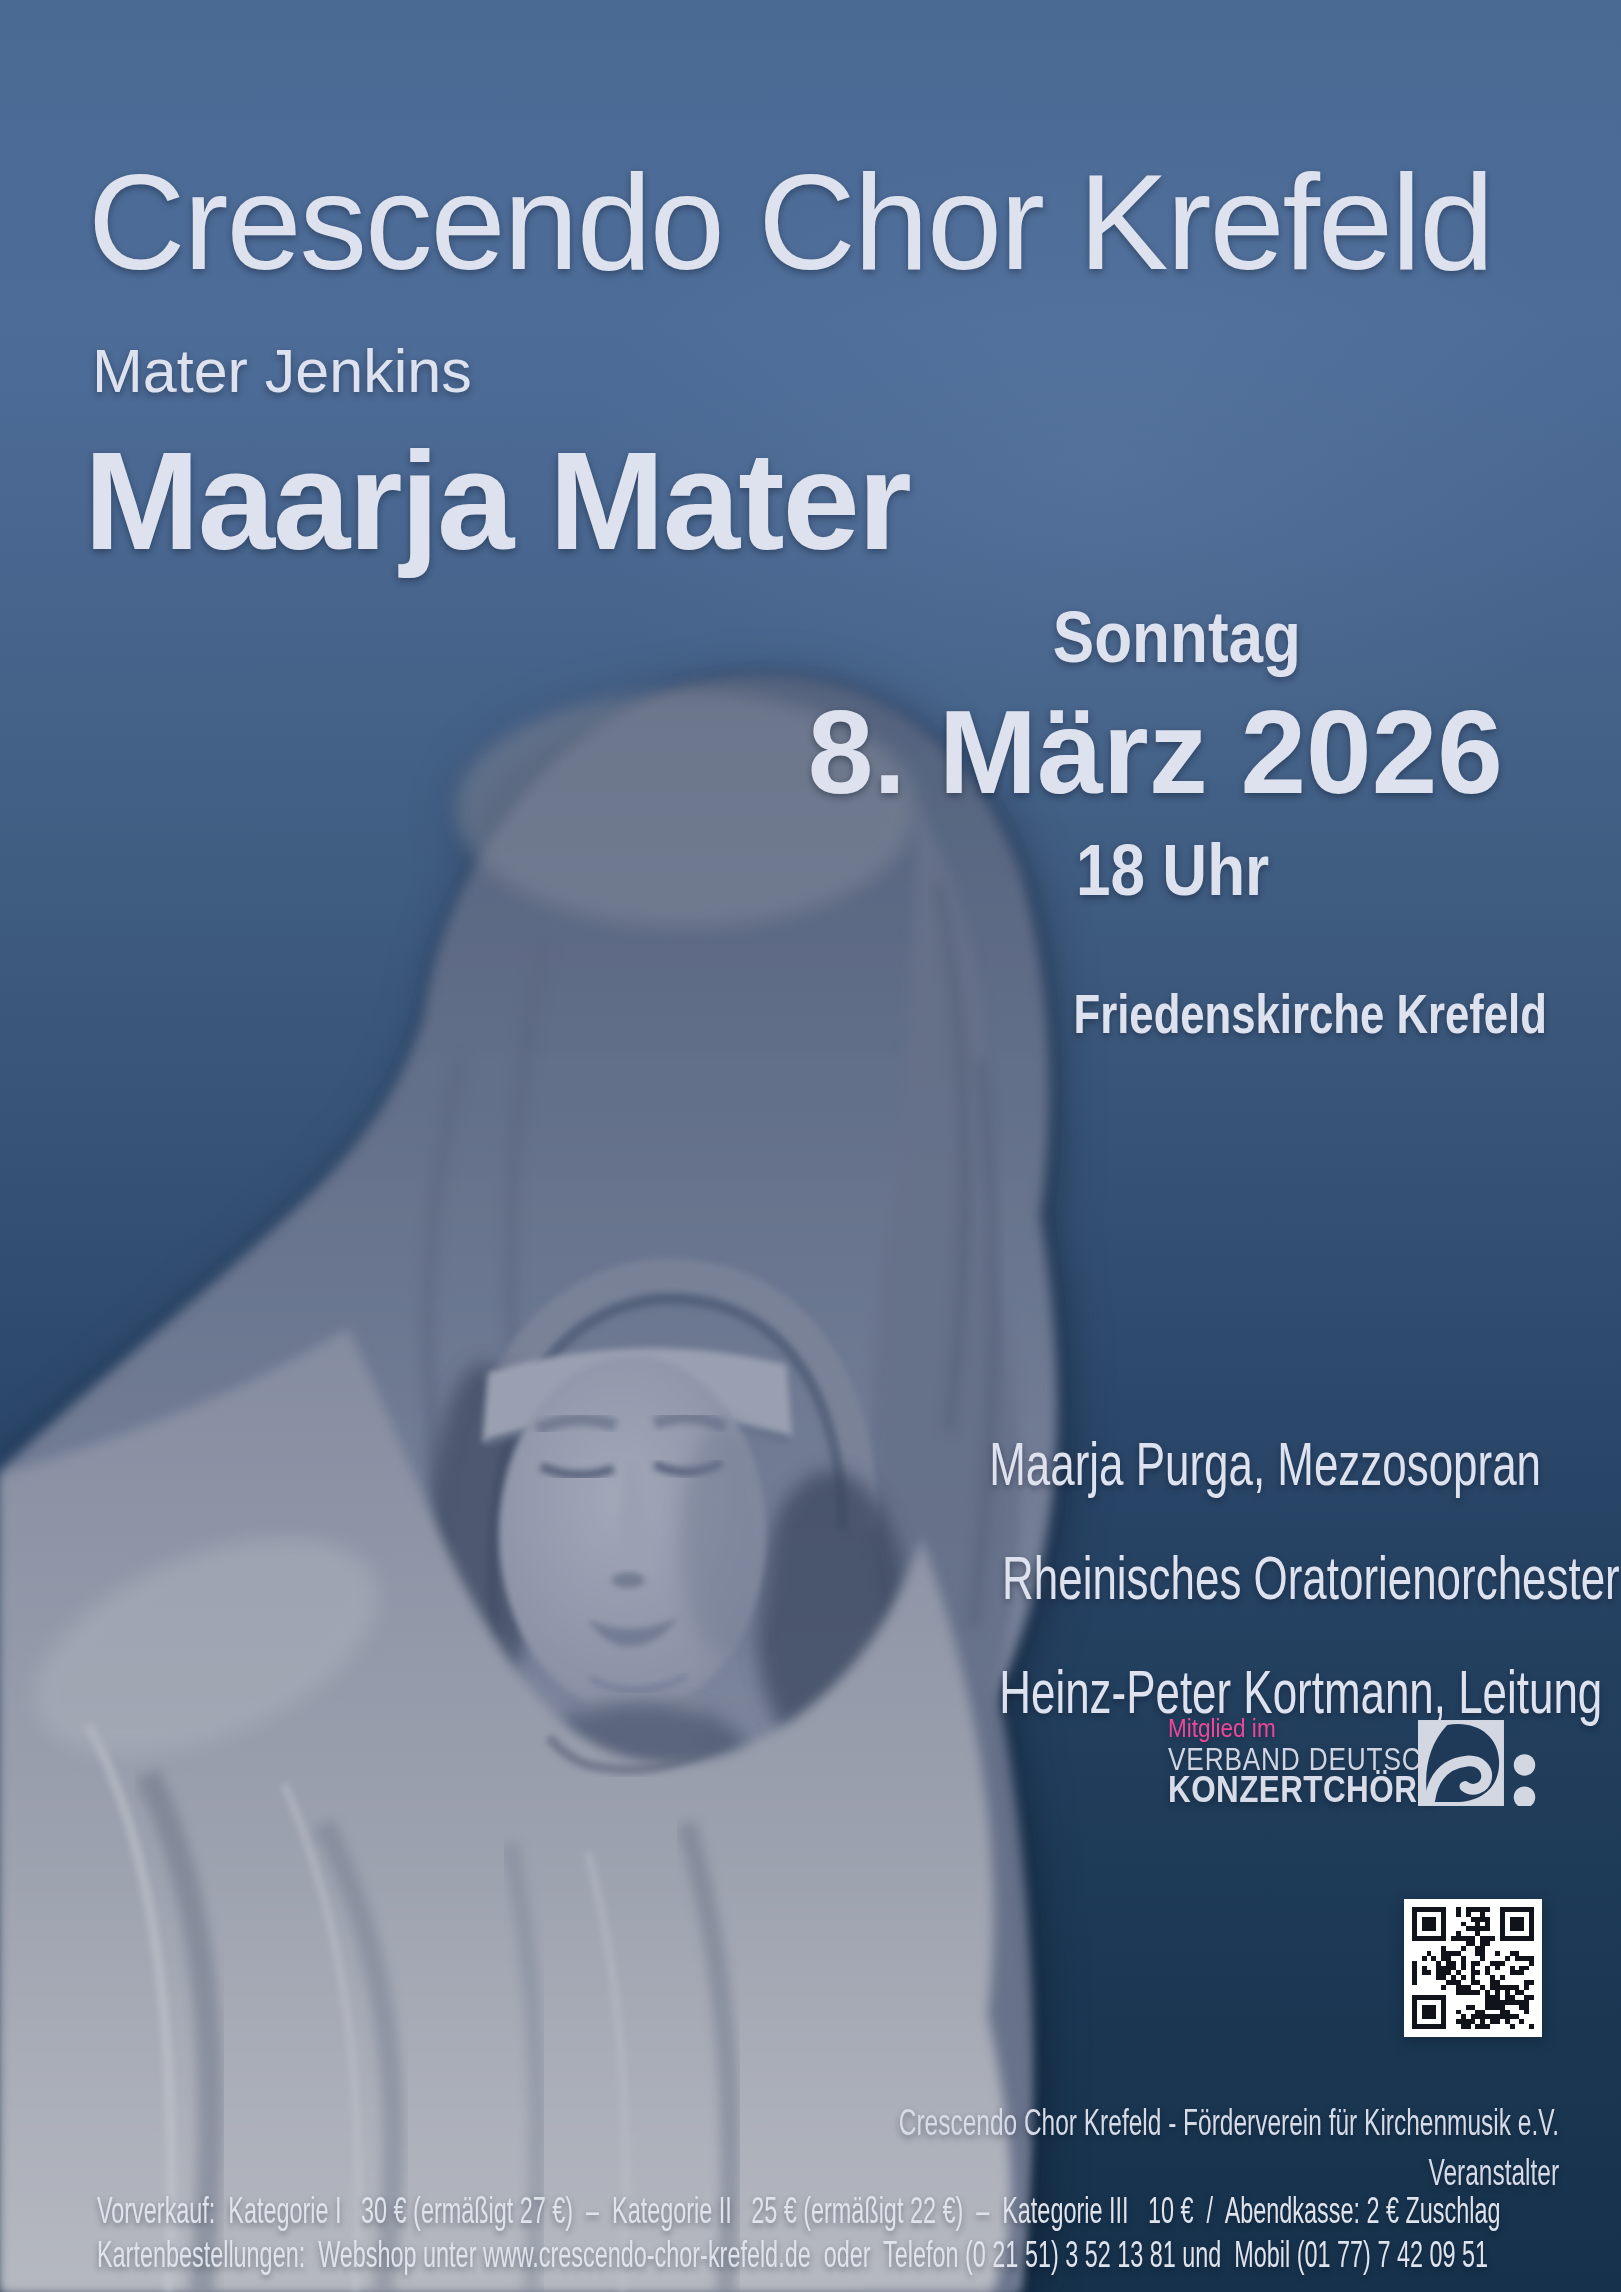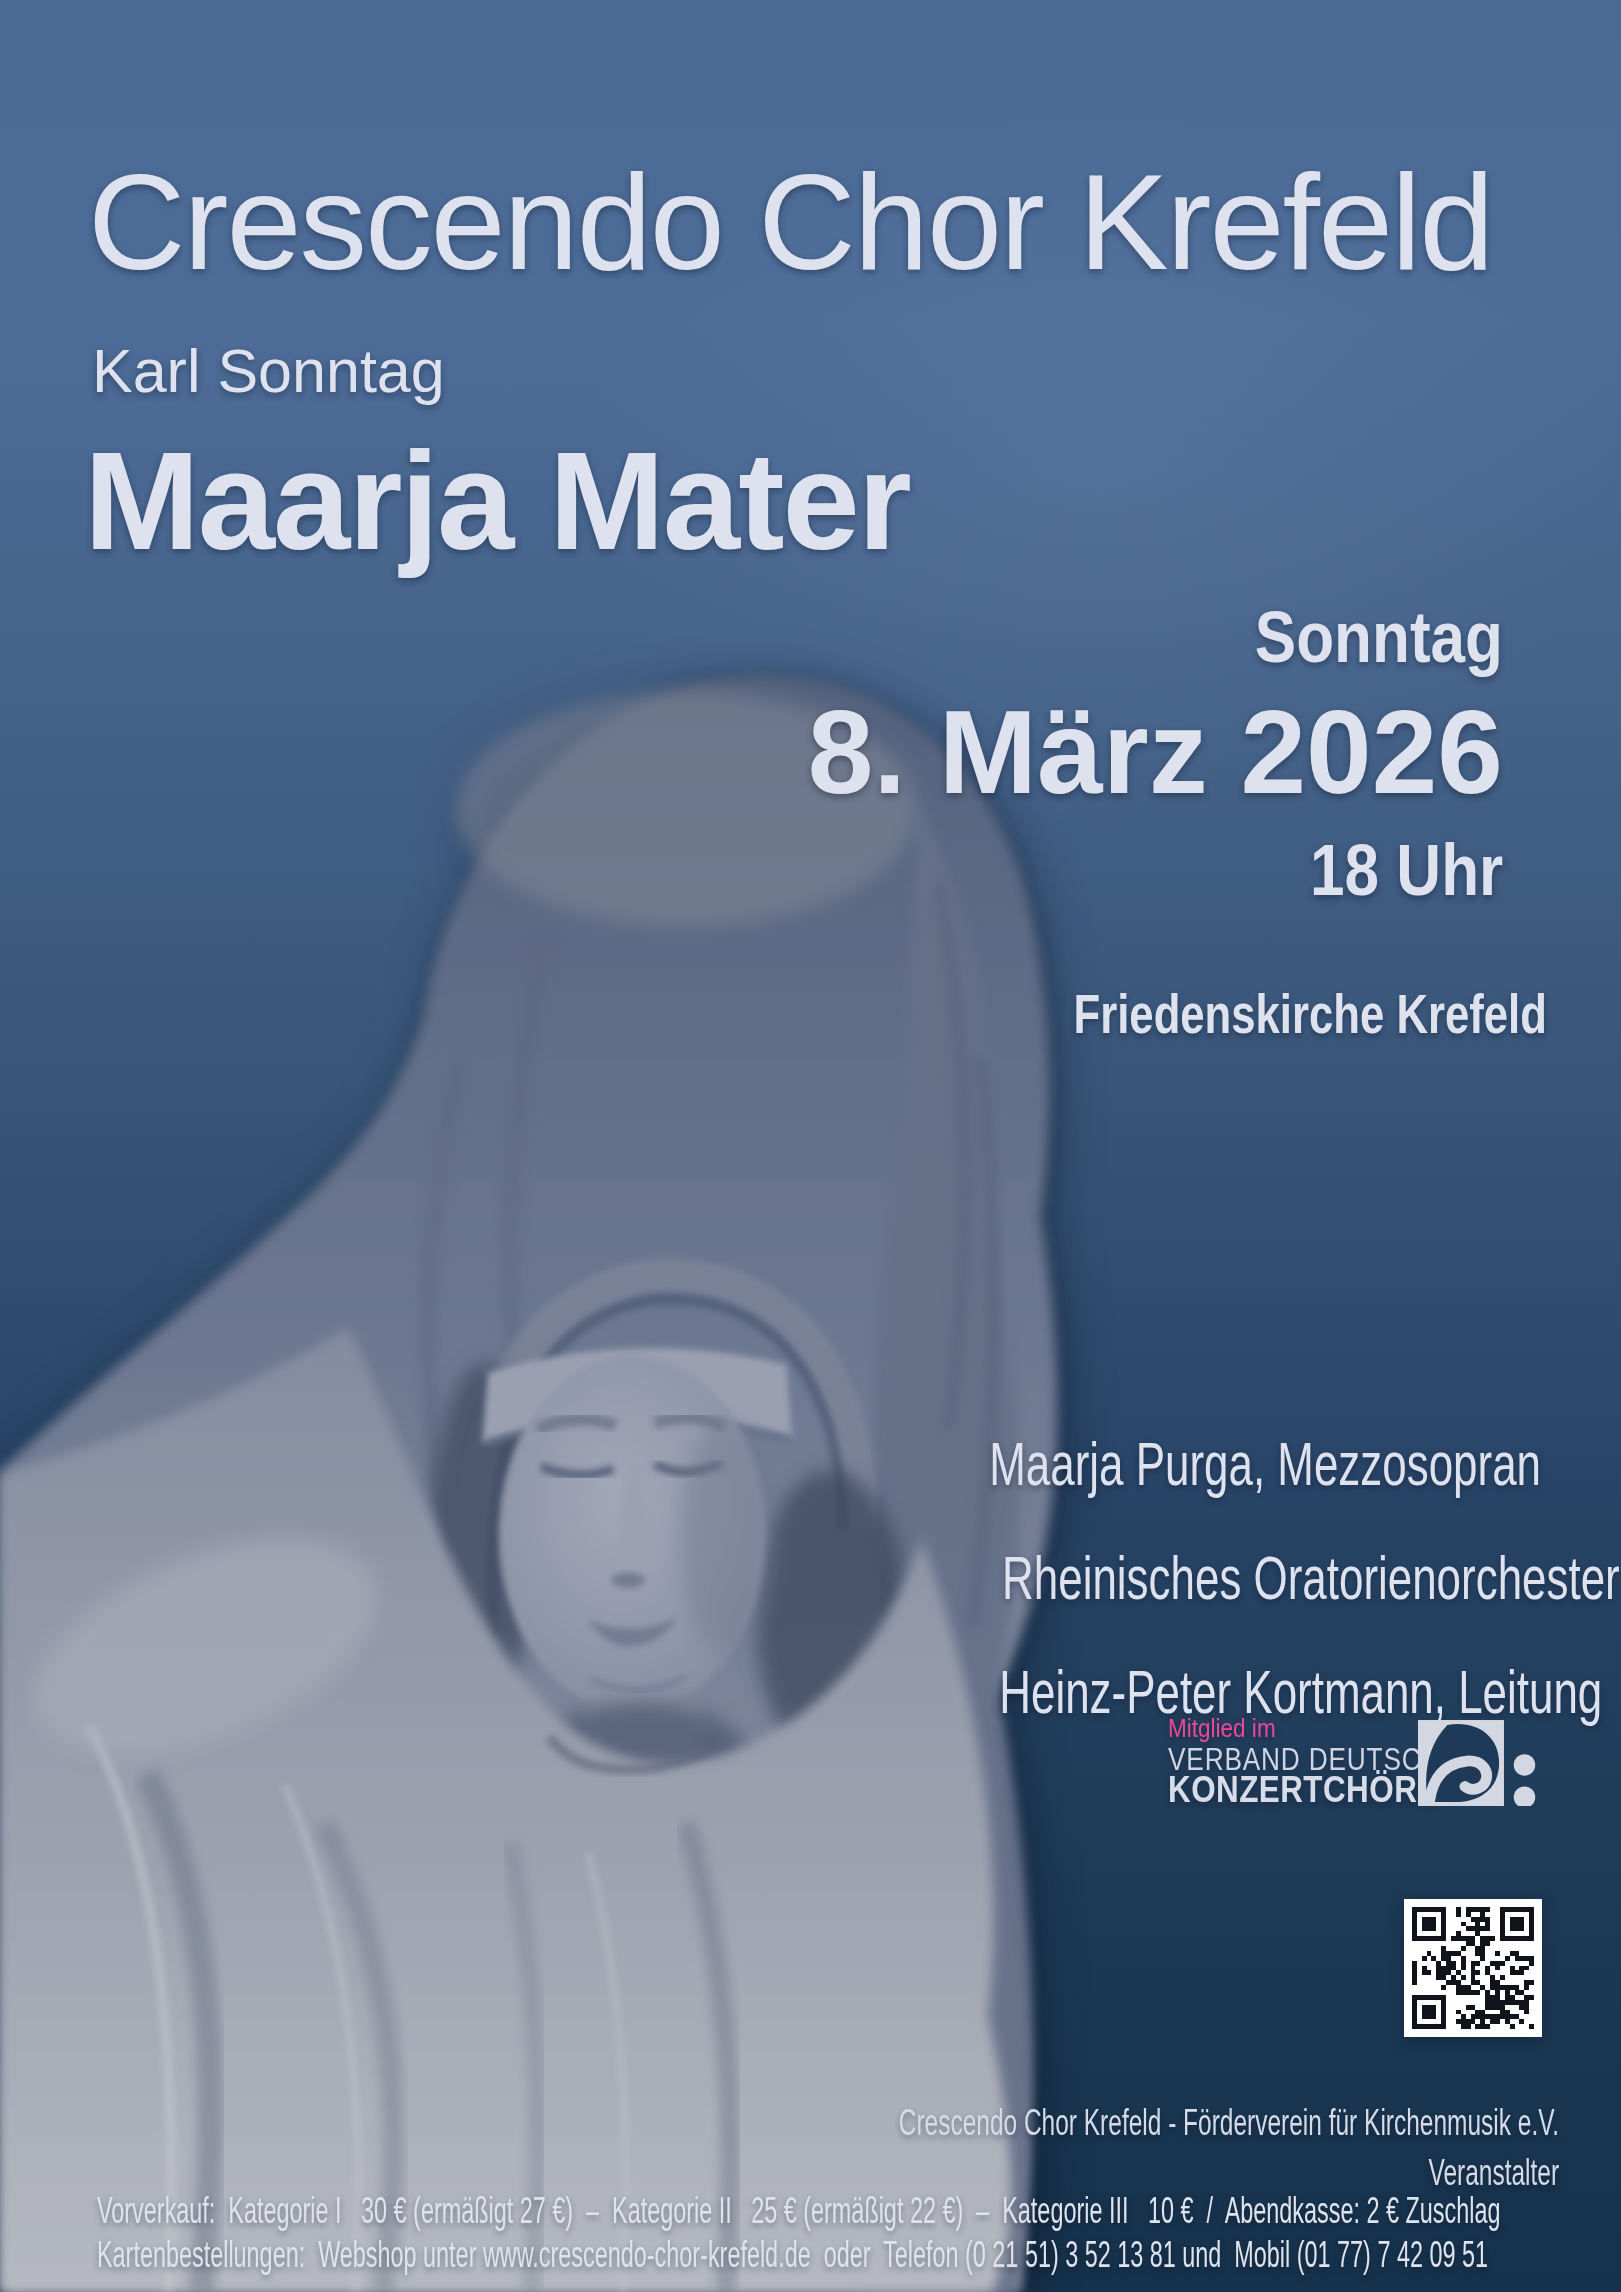--- a/index.html
+++ b/index.html
@@ -16,21 +16,21 @@
   .sx{display:inline-block}
   .sx85{transform:scaleX(.85)} .sx82{transform:scaleX(.82)} .sx78{transform:scaleX(.78)}
   .sx72{transform:scaleX(.72)} .sx68{transform:scaleX(.68)} .sx65{transform:scaleX(.65)}
   .oL{transform-origin:0 0} .oR{transform-origin:100% 0} .oC{transform-origin:50% 0}
   .glow{background:radial-gradient(ellipse 745px 510px at 1098px 470px,rgba(134,162,200,.15),rgba(134,162,200,0) 70%);inset:0;z-index:0}
   .statue{left:0;top:549px;z-index:1}
   .z{z-index:2}
   .title{left:88px;top:155px;font-size:135px;letter-spacing:-2px}
   .composer{left:92px;top:341px;font-size:61px}
   .work{left:84px;top:431px;font-size:139px;letter-spacing:-2px}
-  .dateblock{right:118px;top:600px;text-align:right}
+  .dateblock{right:118px;top:600px;text-align:center}
   .weekday{font-size:73px}
   .bigdate{font-size:118px;margin-top:19.6px}
   .time{font-size:73px;margin-top:22px}
   .venue{right:74px;top:984px;text-align:center;font-size:56px}
   .venue .ln{line-height:59px}
   .performers{left:882px;top:1407px;width:692px;text-align:center;font-size:61px}
   .performers .ln{line-height:114px}
   .member-prefix{left:1168px;top:1715px;font-size:26.5px;color:#ec4899}
   .member-l1{left:1168px;top:1743px;font-size:32px;letter-spacing:1px;color:#cfd5e2}
   .member-l2{left:1168px;top:1771px;font-size:37px;font-weight:700;letter-spacing:0.5px;color:#d7dce8}
@@ -129,21 +129,21 @@
     <path filter="url(#b6)" stroke="#606a7e" stroke-width="20" fill="none" opacity=".4" d="M 700 1300 Q 760 1500 740 1779"></path>
 
     <path filter="url(#b3)" stroke="#c6c9d0" stroke-width="10" fill="none" opacity=".5" d="M 90 1200 Q 190 1380 172 1779"></path>
     <path filter="url(#b3)" stroke="#c2c5cd" stroke-width="8" fill="none" opacity=".45" d="M 290 1260 Q 382 1470 362 1779"></path>
     <path filter="url(#b3)" stroke="#bfc2cb" stroke-width="8" fill="none" opacity=".4" d="M 600 1330 Q 650 1520 635 1779"></path>
     <ellipse filter="url(#b10)" cx="210" cy="1120" rx="185" ry="92" fill="#aeb2bd" opacity=".5" transform="rotate(-22 210 1120)"></ellipse>
   </g>
 </svg>
 
 <div class="abs z txt title">Crescendo Chor Krefeld</div>
-<div class="abs z txt composer">Karl Sonntag</div>
+<div class="abs z txt composer">Mater Jenkins</div>
 <div class="abs z txt work b">Maarja Mater</div>
 
 <div class="abs z txt dateblock">
   <div class="weekday b"><span class="sx sx85 oR">Sonntag</span></div>
   <div class="bigdate b">8. März 2026</div>
   <div class="time b"><span class="sx sx85 oR">18 Uhr</span></div>
 </div>
 
 <div class="abs z txt venue b">
   <div class="ln"><span class="sx sx78 oR">Friedenskirche Krefeld</span></div>

